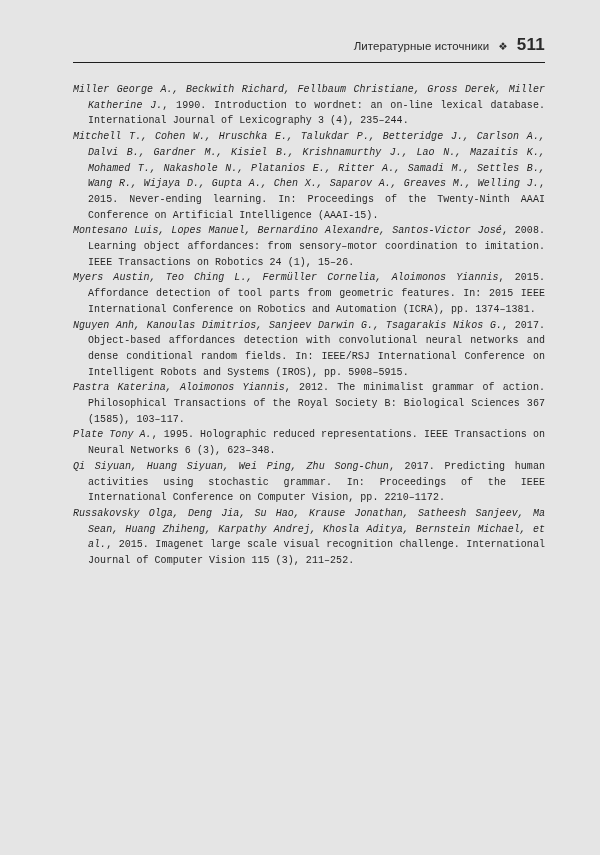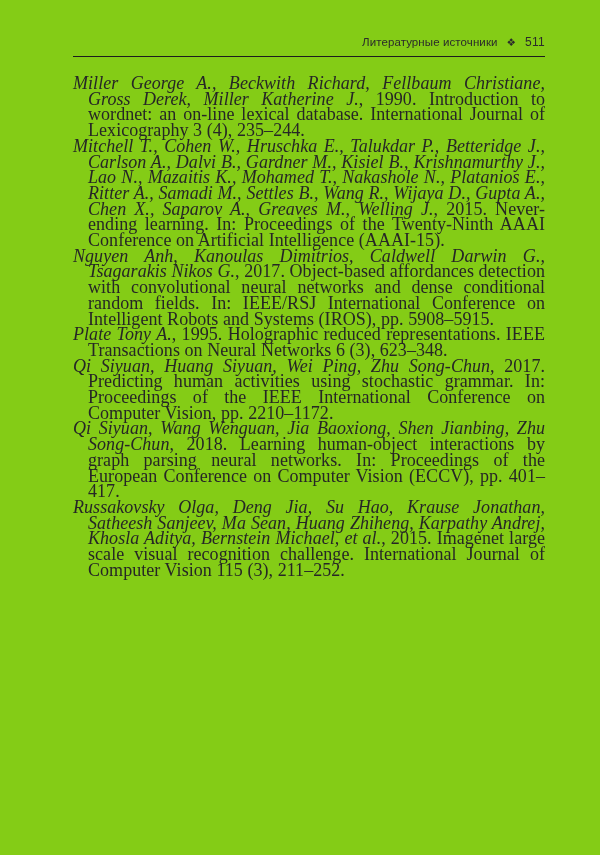--- a/index.html
+++ b/index.html
@@ -5,21 +5,21 @@
   html, body {
     margin: 0;
     padding: 0;
     background: #ffffff;
   }
   .page {
     position: relative;
     width: 600px;
     height: 855px;
     box-sizing: border-box;
-    background: #84cc16;
+    background: #e5e5e5;
     padding: 35px 55px 0 73px;
     overflow: hidden;
     color: #262626;
     font-family: "Liberation Serif", "DejaVu Serif", serif;
   }
   .running-head {
     display: flex;
     justify-content: flex-end;
     align-items: baseline;
     gap: 9px;
@@ -28,34 +28,35 @@
     color: #2b2b2b;
     padding-bottom: 7px;
   }
   .rh-title { letter-spacing: 0.1px; }
   .rh-ornament {
     font-size: 10.5px;
     position: relative;
     top: -0.5px;
   }
   .rh-page {
-    font-weight: 400;
-    font-size: 12px;
+    font-weight: 700;
+    font-size: 17px;
     letter-spacing: 0.3px;
   }
   .head-rule {
     border: 0;
     border-top: 1.5px solid #1d1d1d;
     margin: 0 0 19px 0;
   }
   .bibliography {
-    font-size: 18px;
+    font-size: 10px;
     line-height: 15.7px;
     text-align: justify;
     letter-spacing: 0.05px;
+    font-family: Liberation Mono, monospace;
   }
   .entry {
     margin: 0;
     padding-left: 15px;
     text-indent: -15px;
   }
   .authors { font-style: italic; }
 </style>
 </head>
 <body>
@@ -69,30 +70,32 @@
   </header>
 
   <hr class="head-rule">
 
   <main class="bibliography">
   <p class="entry"><span class="authors">Miller George A., Beckwith Richard, Fellbaum Christiane, Gross Derek, Miller Katherine J.</span><span class="entry-rest">, 1990. Introduction to wordnet: an on-line lexical database. International Journal of Lexicography 3 (4), 235–244.</span></p>
 
   <p class="entry"><span class="authors">Mitchell T., Cohen W., Hruschka E., Talukdar P., Betteridge J., Carlson A., Dalvi B., Gardner M., Kisiel B., Krishnamurthy J., Lao N., Mazaitis K., Mohamed T., Nakashole N., Platanios E., Ritter A., Samadi M., Settles B., Wang R., Wijaya D., Gupta A., Chen X., Saparov A., Greaves M., Welling J.</span><span class="entry-rest">, 2015. Never-ending learning. In: Proceedings of the Twenty-Ninth AAAI Conference on Artificial Intelligence (AAAI-15).</span></p>
 
 
+  <p class="entry"><span class="authors">Montesano Luis, Lopes Manuel, Bernardino Alexandre, Santos-Victor José</span><span class="entry-rest">, 2008. Learning object affordances: from sensory–motor coordination to imitation. IEEE Transactions on Robotics 24 (1), 15–26.</span></p>
 
+  <p class="entry"><span class="authors">Myers Austin, Teo Ching L., Fermüller Cornelia, Aloimonos Yiannis</span><span class="entry-rest">, 2015. Affordance detection of tool parts from geometric features. In: 2015 IEEE International Conference on Robotics and Automation (ICRA), pp. 1374–1381.</span></p>
 
-  <p class="entry"><span class="authors">Nguyen Anh, Kanoulas Dimitrios, Caldwell Darwin G., Tsagarakis Nikos G.</span><span class="entry-rest">, 2017. Object-based affordances detection with convolutional neural networks and dense conditional random fields. In: IEEE/RSJ International Conference on Intelligent Robots and Systems (IROS), pp. 5908–5915.</span></p>
+  <p class="entry"><span class="authors">Nguyen Anh, Kanoulas Dimitrios, Sanjeev Darwin G., Tsagarakis Nikos G.</span><span class="entry-rest">, 2017. Object-based affordances detection with convolutional neural networks and dense conditional random fields. In: IEEE/RSJ International Conference on Intelligent Robots and Systems (IROS), pp. 5908–5915.</span></p>
 
 
 
+  <p class="entry"><span class="authors">Pastra Katerina, Aloimonos Yiannis</span><span class="entry-rest">, 2012. The minimalist grammar of action. Philosophical Transactions of the Royal Society B: Biological Sciences 367 (1585), 103–117.</span></p>
 
   <p class="entry"><span class="authors">Plate Tony A.</span><span class="entry-rest">, 1995. Holographic reduced representations. IEEE Transactions on Neural Networks 6 (3), 623–348.</span></p>
 
   <p class="entry"><span class="authors">Qi Siyuan, Huang Siyuan, Wei Ping, Zhu Song-Chun</span><span class="entry-rest">, 2017. Predicting human activities using stochastic grammar. In: Proceedings of the IEEE International Conference on Computer Vision, pp. 2210–1172.</span></p>
 
-  <p class="entry"><span class="authors">Qi Siyuan, Wang Wenguan, Jia Baoxiong, Shen Jianbing, Zhu Song-Chun</span><span class="entry-rest">, 2018. Learning human-object interactions by graph parsing neural networks. In: Proceedings of the European Conference on Computer Vision (ECCV), pp. 401–417.</span></p>
 
 
   <p class="entry"><span class="authors">Russakovsky Olga, Deng Jia, Su Hao, Krause Jonathan, Satheesh Sanjeev, Ma Sean, Huang Zhiheng, Karpathy Andrej, Khosla Aditya, Bernstein Michael, et al.</span><span class="entry-rest">, 2015. Imagenet large scale visual recognition challenge. International Journal of Computer Vision 115 (3), 211–252.</span></p>
 </main>
 
 </div>
 
 </body></html>

